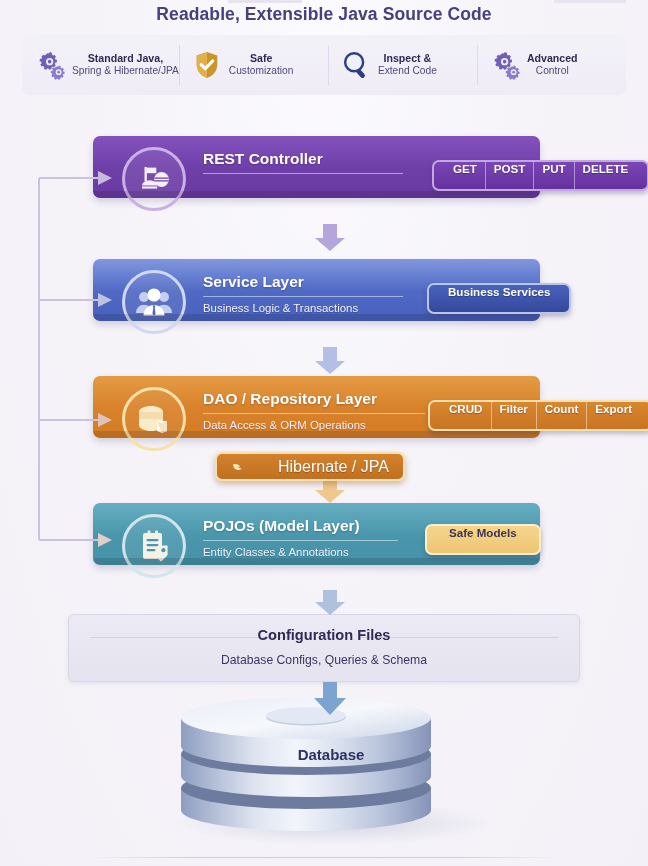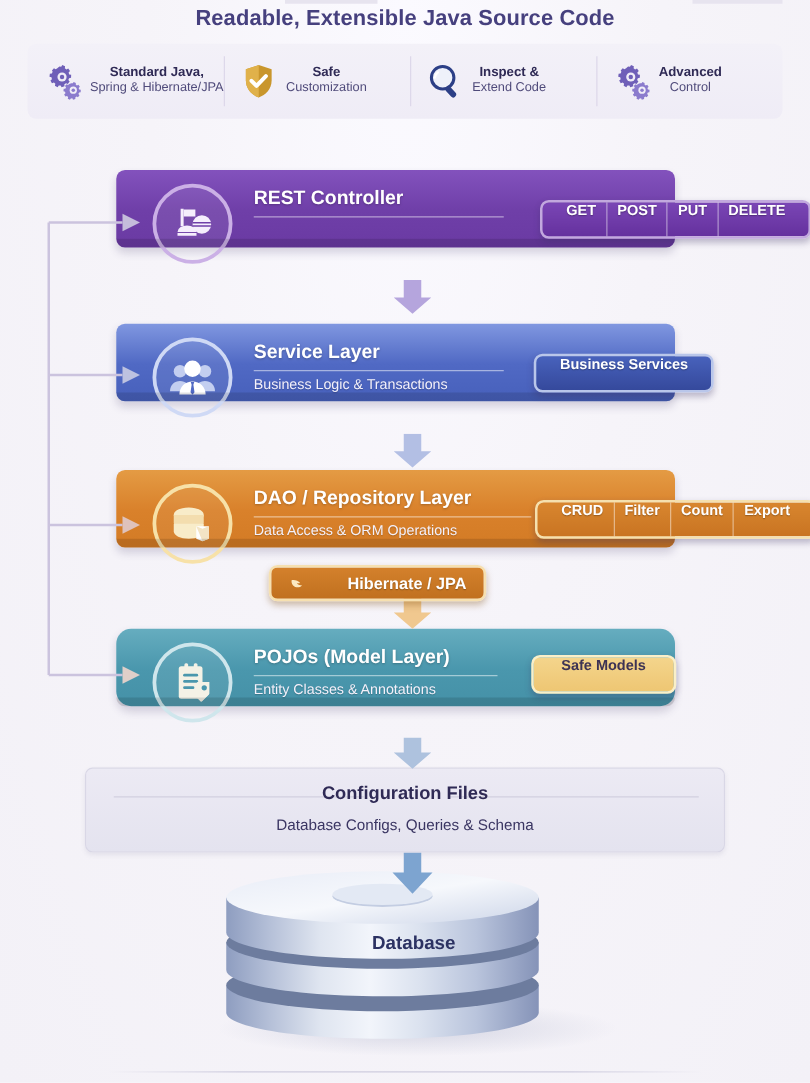--- a/index.html
+++ b/index.html
@@ -104,21 +104,21 @@
   
   .hib-badge {
     position: absolute; left: 215px; top: 452px; z-index: 6;
     height: 29px; display: flex; align-items: center; gap: 6px;
     padding: 0 14px; border-radius: 7px;
     background: linear-gradient(180deg,#d4812c 0%, #c0701f 100%);
     border: 2px solid #f6e0b0;
     box-shadow: 0 3px 6px rgba(120,70,10,.35);
   }
   .hib-badge .lbl {
-    font-size: 13px; font-weight: bold; color: #fff;
+    font-size: 16px; font-weight: normal; color: #fff;
     text-shadow: 0 1px 1px rgba(0,0,0,.3);
     padding-left: 26px;
   }
 
   
   .config {
     position: absolute; left: 68px; top: 614px; width: 512px; height: 68px;
     background: linear-gradient(180deg,#eceaf4 0%, #e4e3ef 100%);
     border: 1px solid #d9d7e6; border-radius: 6px;
     box-shadow: 0 2px 4px rgba(80,75,120,.10);
@@ -320,21 +320,21 @@
     <svg width="15" height="15" viewBox="0 0 16 16">
       <path d="M2.4 5.6c2.6-.6 5.6.4 7.4 2.3-1 .3-2 .4-3 .2 1.2 1.2 2.9 1.9 4.6 1.9-1.6 1.6-4.2 2.1-6.3 1.1C3 10 2.1 7.8 2.4 5.6z" fill="#fbe9c2"></path>
     </svg>
     <span class="lbl">Hibernate / JPA</span>
   </div>
 
   <svg class="arrow" style="left:312px; top:478px; width:36px; height:26px;" viewBox="0 0 36 26">
     <path d="M11 0h14v12h8L18 25 3 12h8z" fill="#f0c88f"></path>
   </svg>
 
-  <div class="layer" style="top:503px; background:linear-gradient(180deg,#66adbf 0%, #4a97ad 52%, #4591a7 100%);border-radius:12px;">
+  <div class="layer" style="top:503px; background:linear-gradient(180deg,#66adbf 0%, #4a97ad 52%, #4591a7 100%);">
     <div class="layer-ico-wrap" style="border:3px solid #cfe6ec; background:rgba(255,255,255,.08);">
       <svg width="40" height="40" viewBox="0 0 40 40">
         <rect x="9" y="7" width="19" height="26" rx="2" fill="#f4f2e6"></rect>
         <rect x="13.5" y="4.5" width="3" height="5" rx="1.2" fill="#f4f2e6"></rect>
         <rect x="21" y="4.5" width="3" height="5" rx="1.2" fill="#f4f2e6"></rect>
         <g fill="#4a97ad">
           <rect x="12.5" y="13" width="12" height="2.2" rx="1.1"></rect>
           <rect x="12.5" y="18" width="12" height="2.2" rx="1.1"></rect>
           <rect x="12.5" y="23" width="9" height="2.2" rx="1.1"></rect>
         </g>

